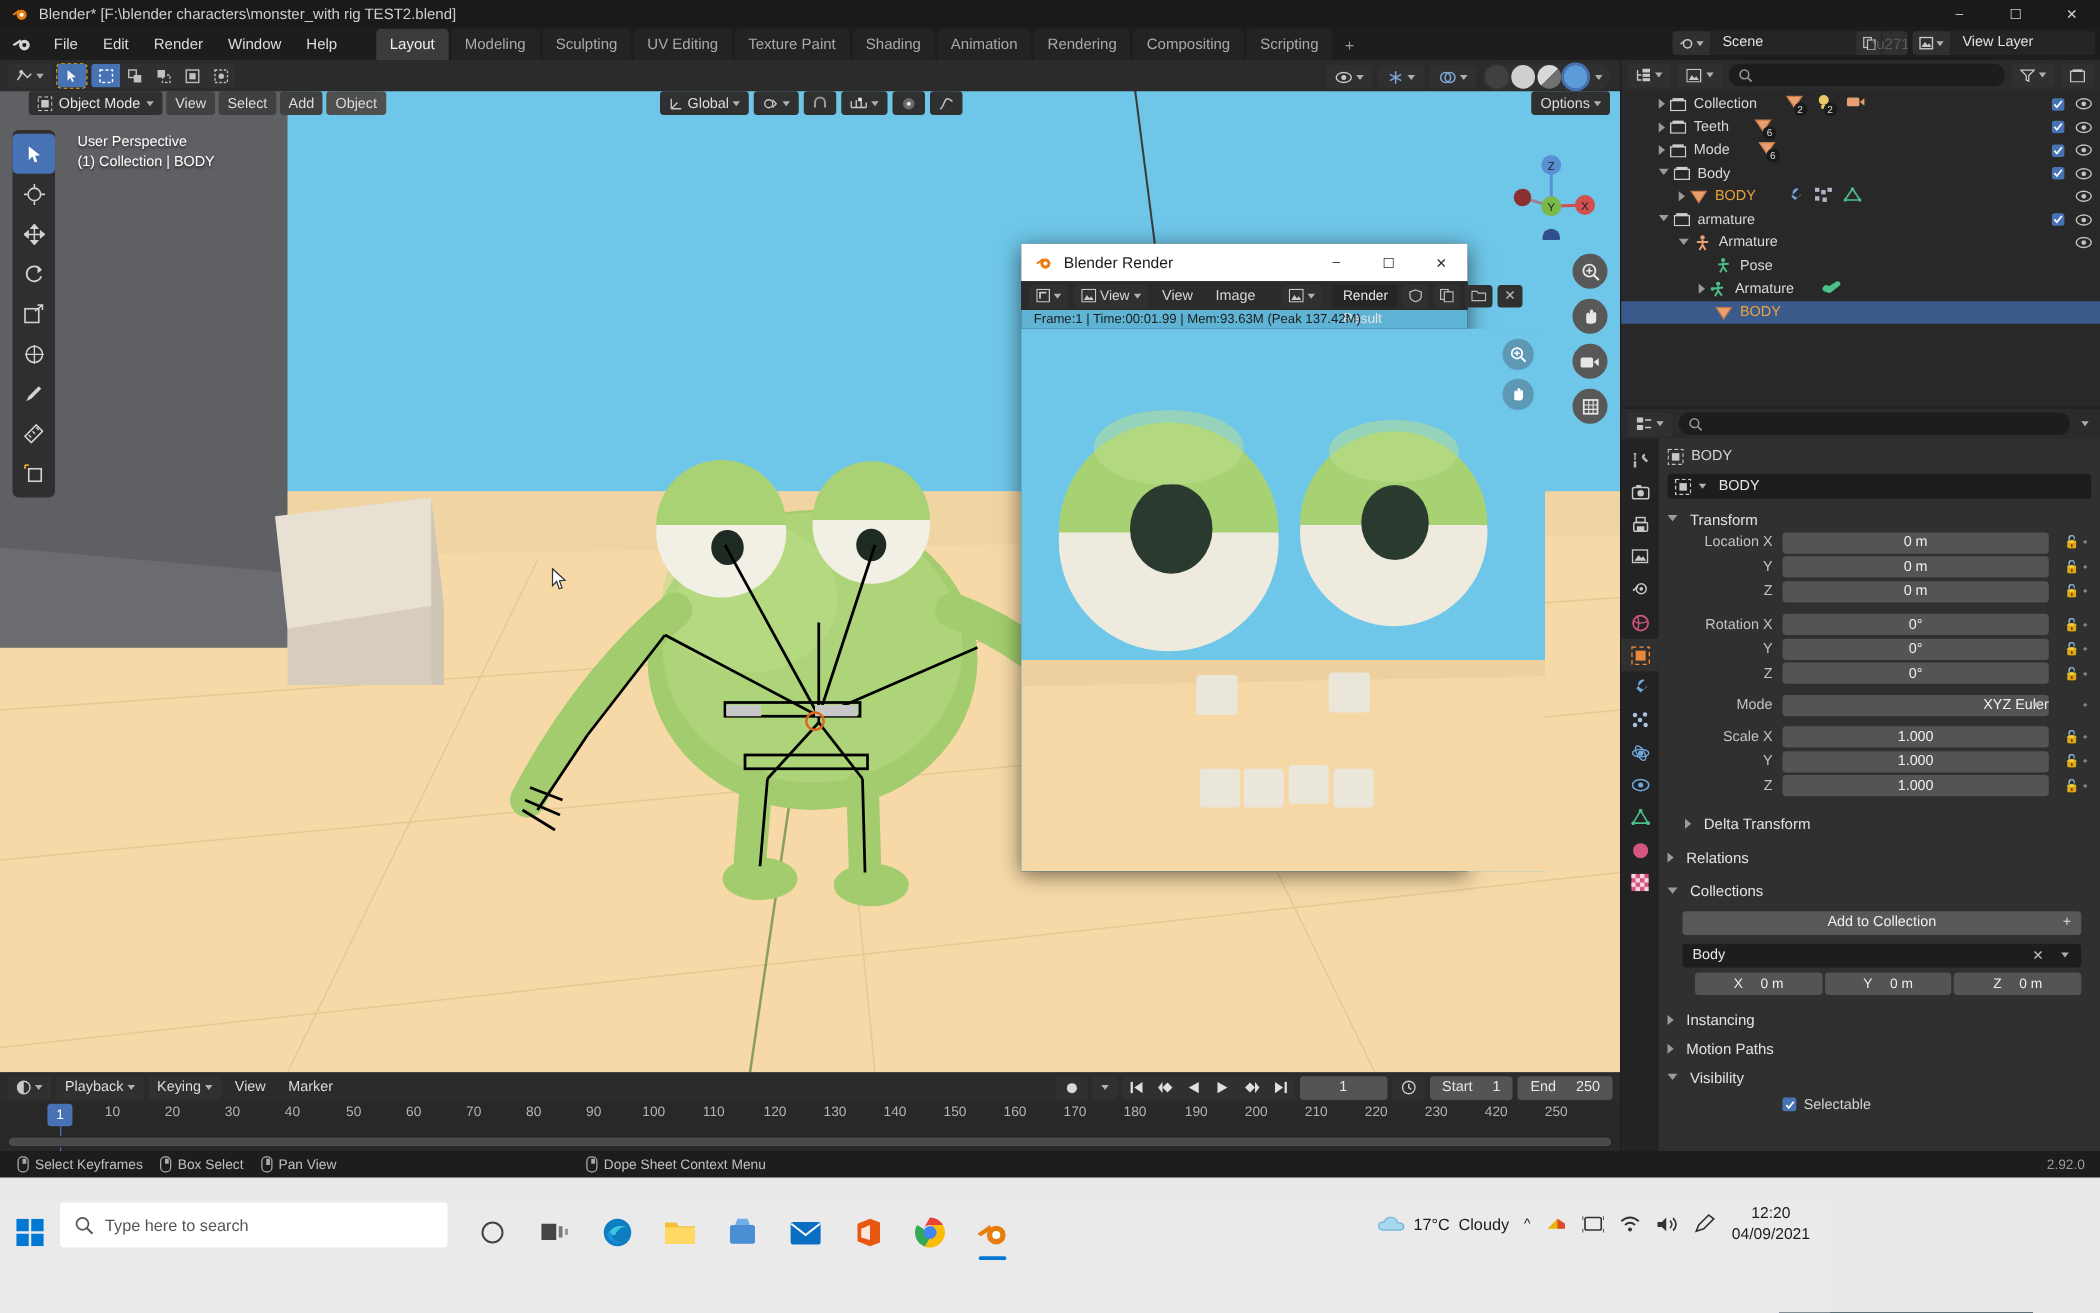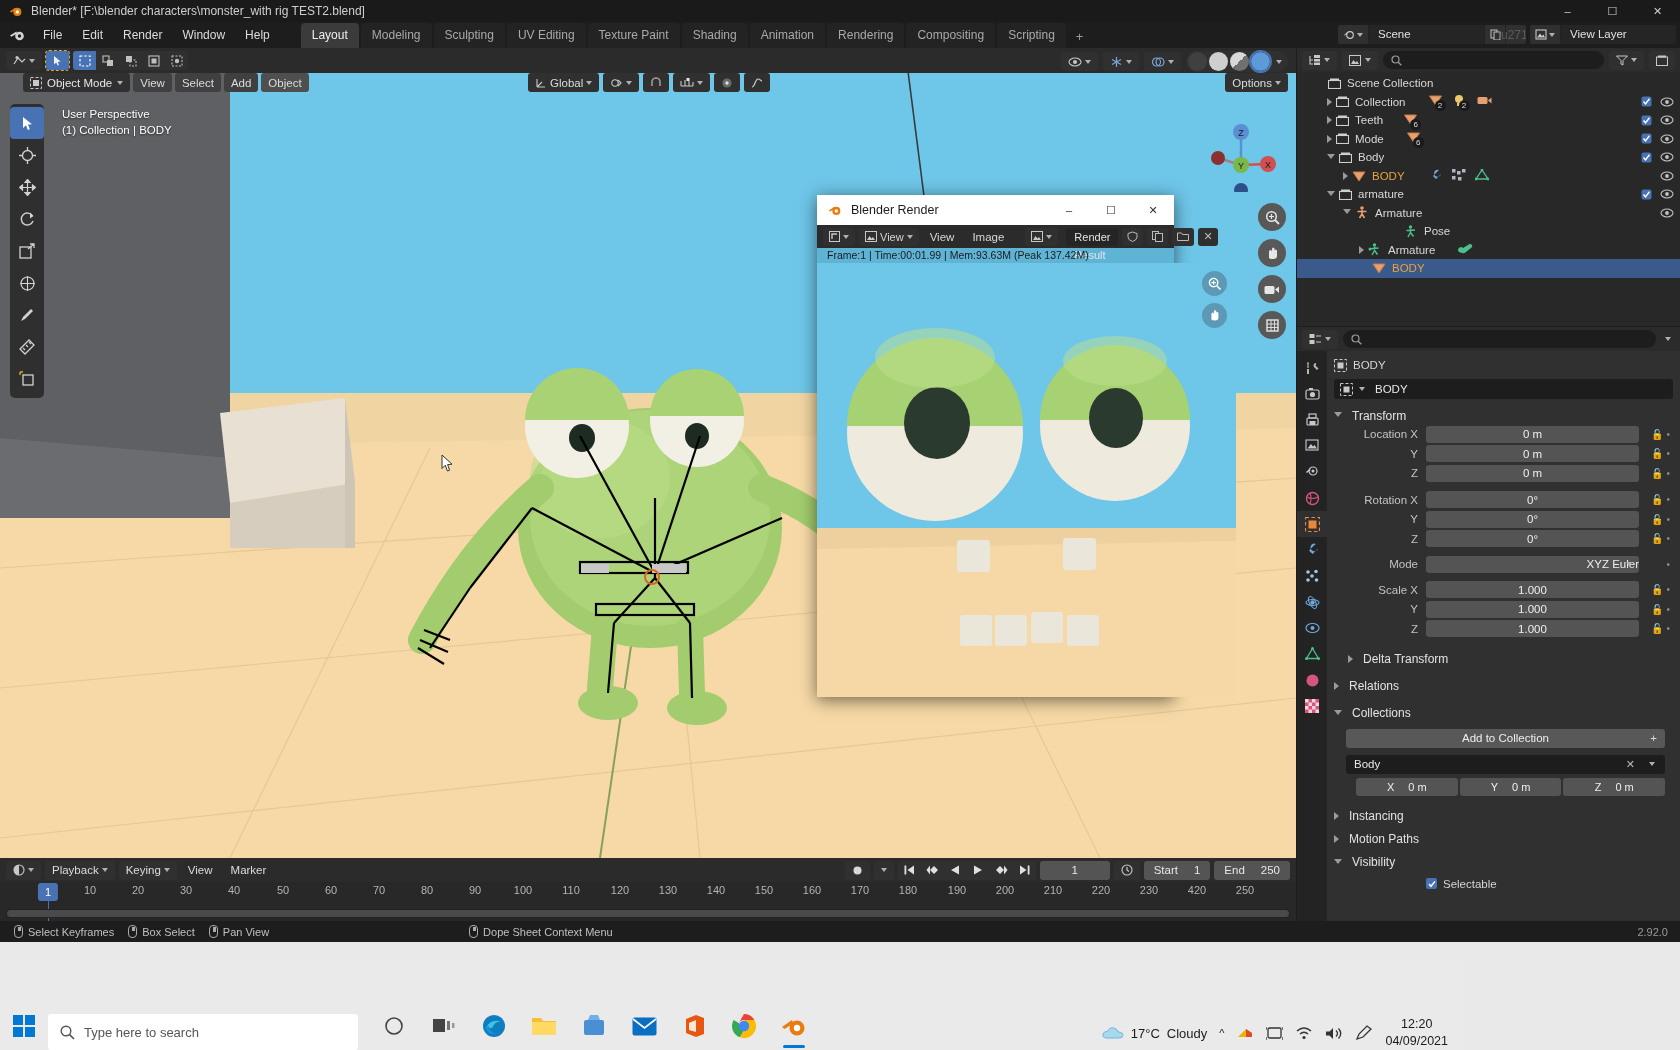--- a/index.html
+++ b/index.html
@@ -175,21 +175,21 @@
   .st-item { display:flex; align-items:center; gap:5px; margin-left:14px; }
   .mouse { width:9px; height:13px; border:1px solid #aaa; border-radius:4px; position:relative; }
   .mouse i { position:absolute; left:3px; top:1px; width:3px; height:4px; background:#aaa; }
   .mouse.r i { left:auto; right:1px; top:1px; width:3px; height:4px; }
   .mouse.m i { left:3px; top:1px; width:3px; height:5px; }
   .st-ver { margin-left:auto; margin-right:12px; color:#9a9a9a; }
 
   
   .taskbar { position:absolute; left:0; top:942px; width:1680px; height:108px; background:#e9e9e9; }
   .tb-inner { position:absolute; left:0; top:20px; width:1464px; height:88px;
-    background:#eaeaea; display:flex; align-items:flex-end; }
+    background:#eaeaea; display:flex; align-items:flex-start; }
   .tb-start { width:48px; height:48px; display:flex; align-items:center; justify-content:center; }
   .tb-search { width:310px; height:36px; background:#fff; border-radius:3px; display:flex;
     align-items:center; gap:9px; padding:0 12px; color:#555; font-size:13px; }
   .tb-icons { display:flex; align-items:center; gap:6px; margin-left:14px; }
   .tb-ic { width:44px; height:48px; display:flex; align-items:center; justify-content:center;
     position:relative; }
   .tb-ic.act::after { content:''; position:absolute; bottom:2px; left:11px; width:22px;
     height:3px; background:#0078d4; border-radius:2px; }
   .tray { margin-left:auto; display:flex; align-items:center; gap:12px;
     padding-right:16px; color:#1b1b1b; font-size:13px; }
@@ -721,28 +721,20 @@
           <span class="chev"></span>
       </div>
       <div class="hdrbtn">
         <svg width="12" height="11" viewBox="0 0 12 11">
             <rect x="0.5" y="2" width="11" height="8.5" fill="none" stroke="#c8c8c8" stroke-width="1"></rect>
             <rect x="2" y="0.5" width="8" height="2" fill="#c8c8c8"></rect>
           </svg>
       </div>
     </div>
     <div class="ol-rows">
-      <div class="ol-row" style="padding-left:18px;">
-        <span class="tri none"></span>
-        <svg width="13" height="11" viewBox="0 0 13 11" style="margin-right:6px">
-            <rect x="0.5" y="2.5" width="12" height="8" fill="none" stroke="#cfcfcf" stroke-width="1.1"></rect>
-            <rect x="2" y="0.5" width="9" height="2" fill="#cfcfcf"></rect>
-          </svg>
-        <span>Scene Collection</span>
-      </div>
       <div class="ol-row" style="padding-left:30px;">
         <span class="tri"></span>
         <svg width="13" height="11" viewBox="0 0 13 11" style="margin-right:6px">
             <rect x="0.5" y="2.5" width="12" height="8" fill="none" stroke="#cfcfcf" stroke-width="1.1"></rect>
             <rect x="2" y="0.5" width="9" height="2" fill="#cfcfcf"></rect>
           </svg>
         <span>Collection</span>
         <span style="margin-left:22px;position:relative;display:inline-block">
           <svg width="15" height="13" viewBox="0 0 15 13">
               <path d="M1.5 2 L13.5 2 L7.5 11Z" fill="#e8a070" stroke="#c77a46" stroke-width="1"></path>
@@ -899,21 +891,21 @@
             <path d="M7 4 L7 8 M7 8 L4.5 12 M7 8 L9.5 12 M2.5 5.5 L11.5 5.5" stroke="#e8a070" stroke-width="1.6" fill="none"></path>
           </svg>
         <span>Armature</span>
         <div class="ol-icons">
           <svg width="14" height="10" viewBox="0 0 14 10">
               <ellipse cx="7" cy="5" rx="6" ry="4" fill="none" stroke="#c2c2c2" stroke-width="1.1"></ellipse>
               <circle cx="7" cy="5" r="1.9" fill="#c2c2c2"></circle>
             </svg>
         </div>
       </div>
-      <div class="ol-row" style="padding-left:62px;margin-left:32px;">
+      <div class="ol-row" style="padding-left:62px;">
         <span class="tri none"></span>
         <svg width="14" height="13" viewBox="0 0 14 13" style="margin-right:6px">
             <circle cx="6.5" cy="2" r="1.7" fill="#4cc08a"></circle>
             <path d="M6.5 4 L6.5 7.5 M6.5 7.5 L4 12 M6.5 7.5 L9.5 11.5 M2.5 5.5 L11 5" stroke="#4cc08a" stroke-width="1.5" fill="none"></path>
           </svg>
         <span>Pose</span>
       </div>
       <div class="ol-row" style="padding-left:62px;">
         <span class="tri"></span>
         <svg width="14" height="13" viewBox="0 0 14 13" style="margin-right:6px">

